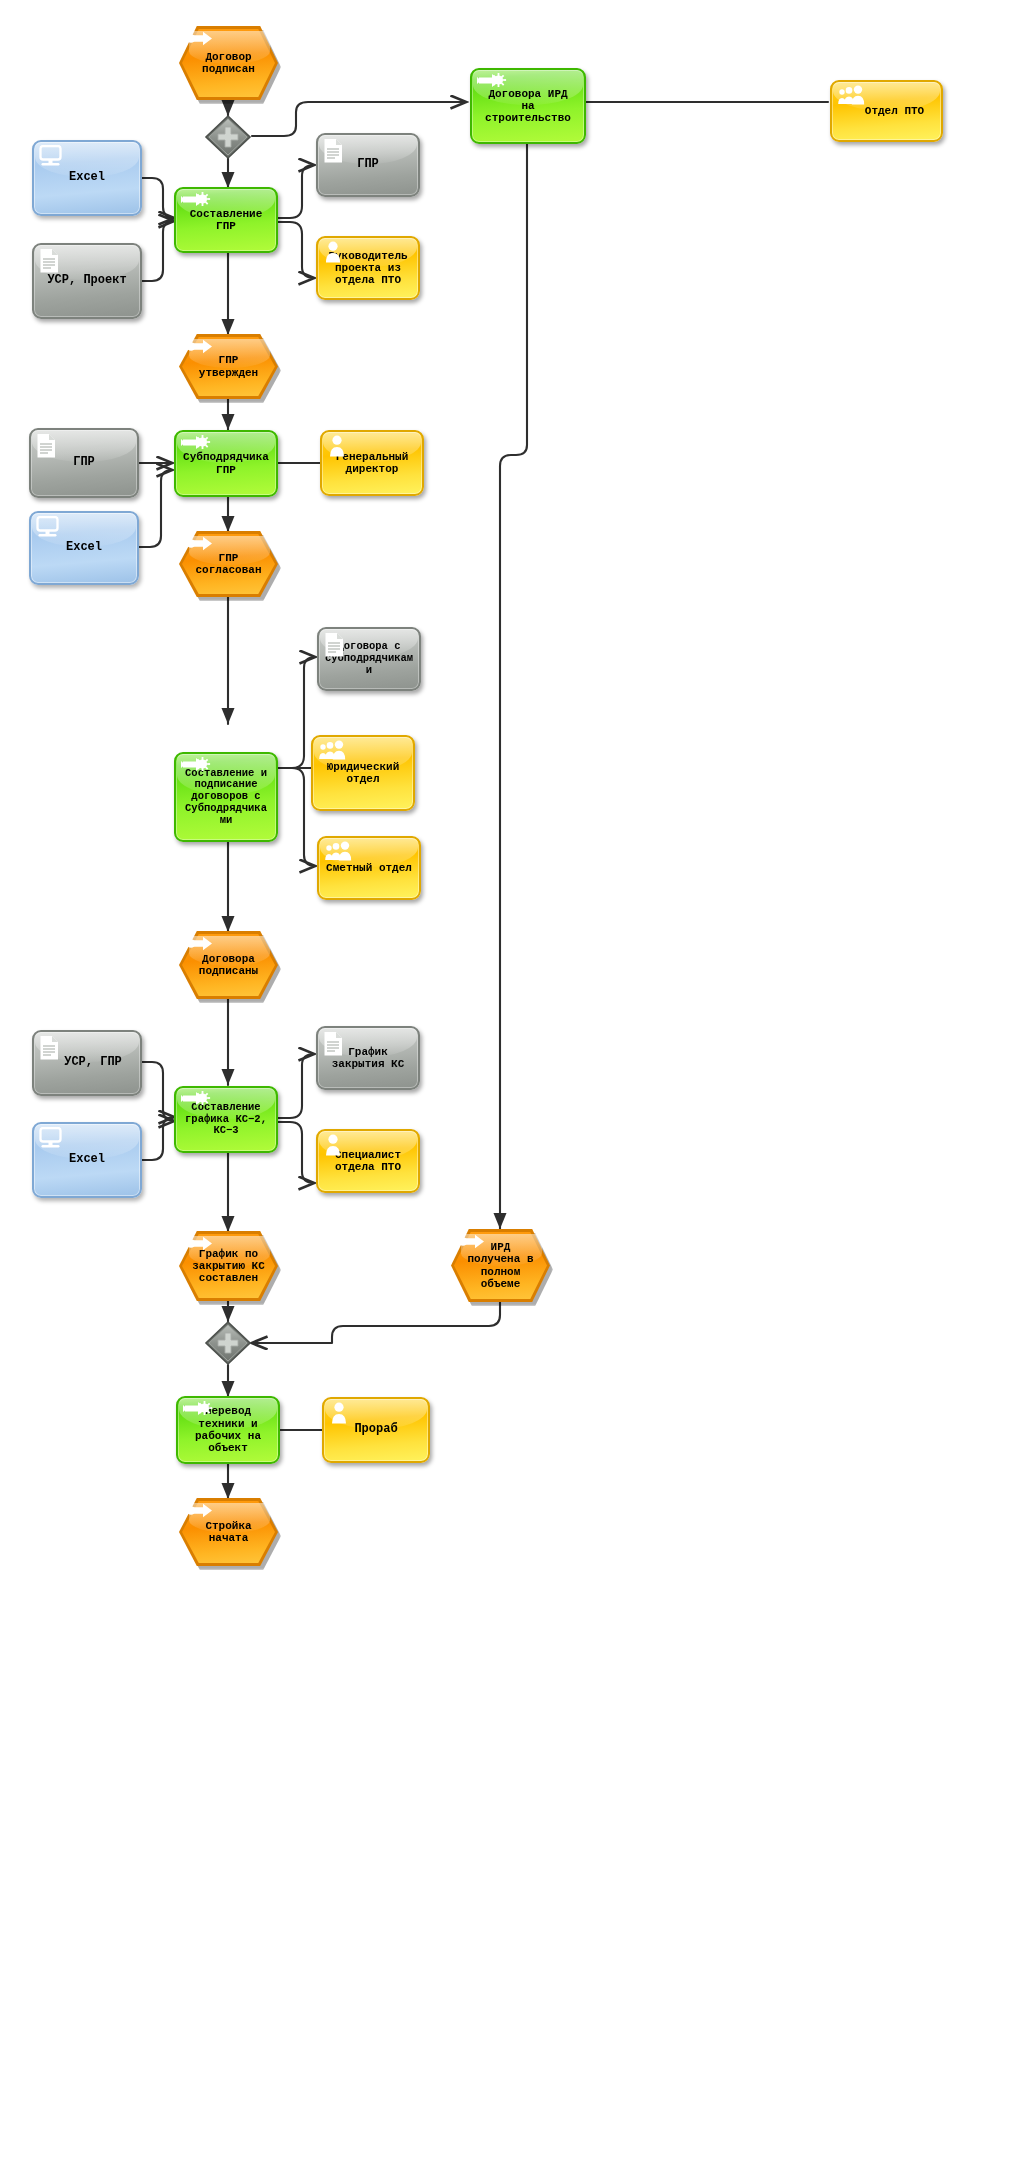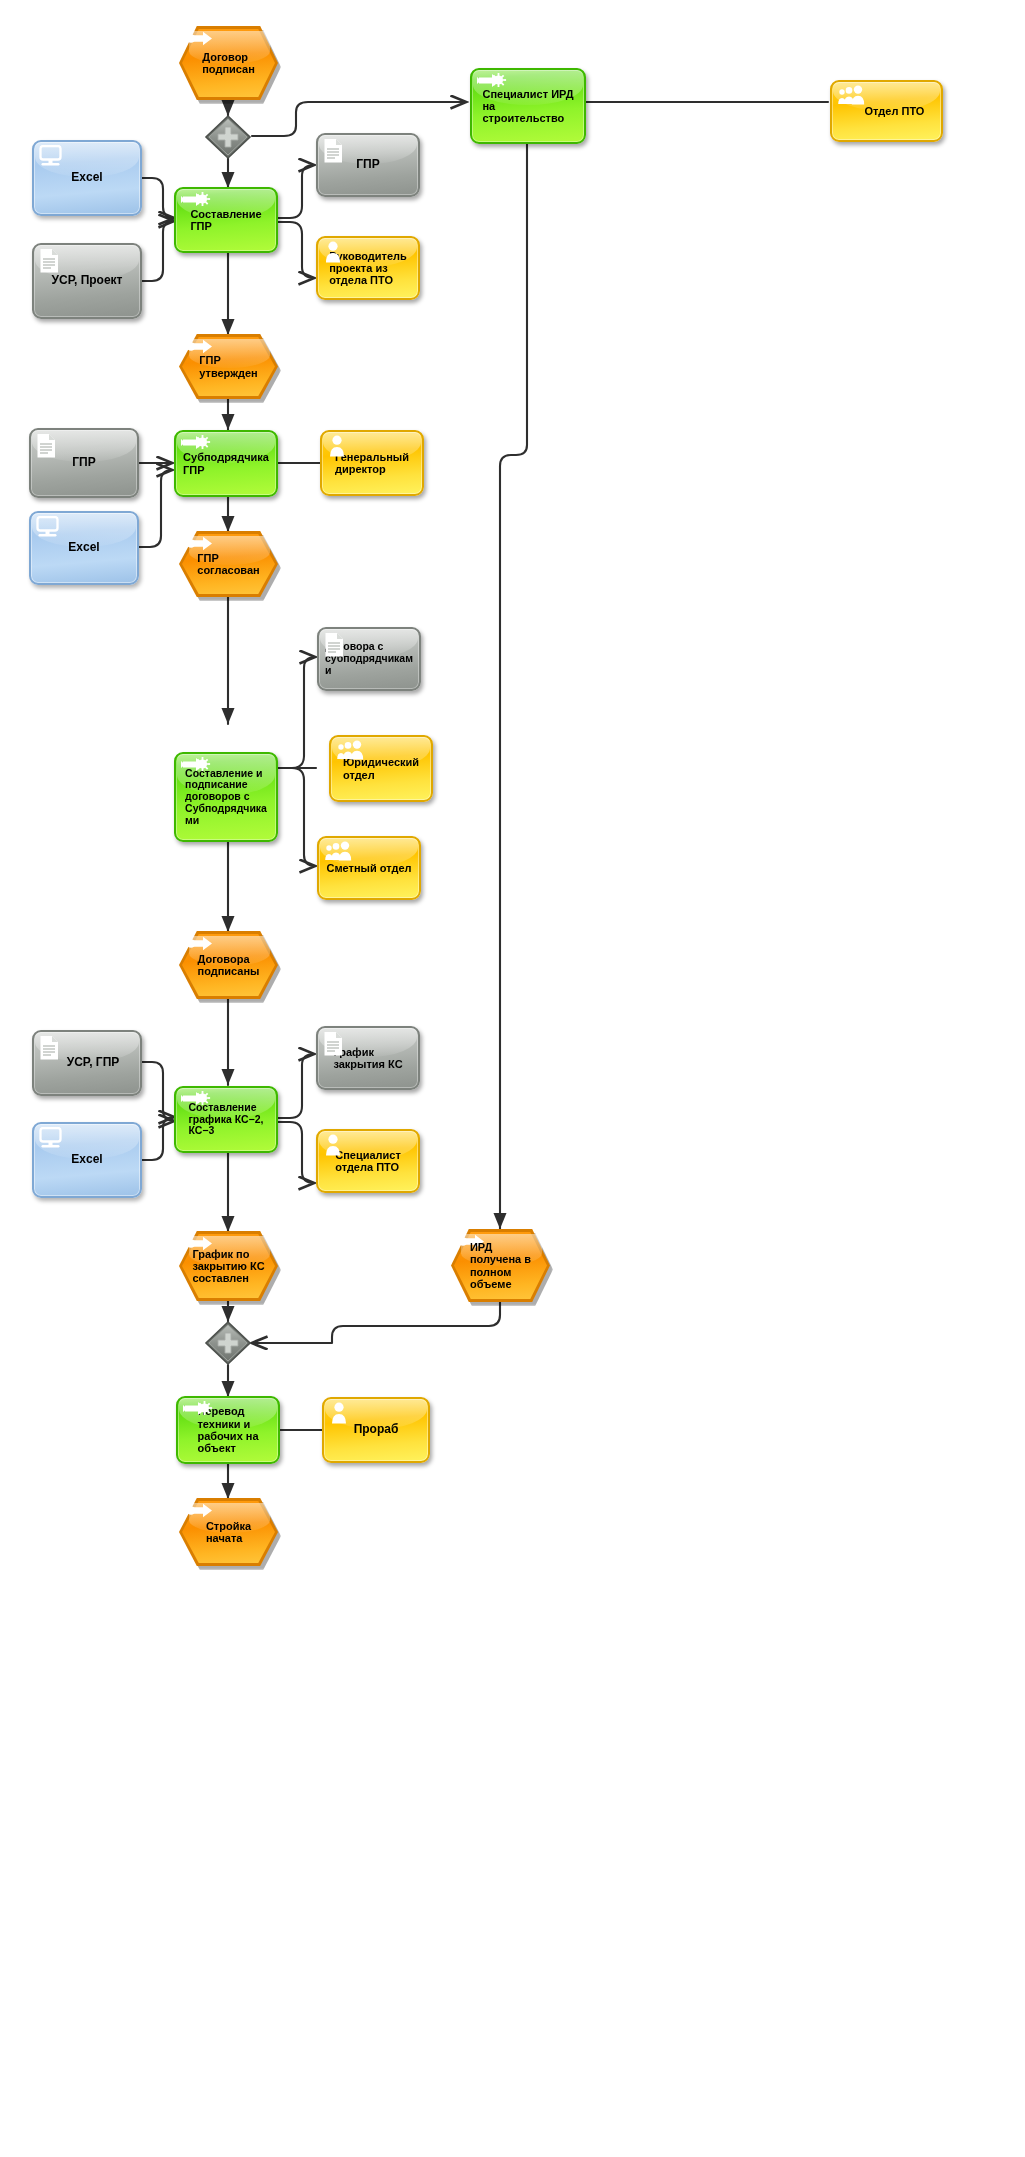--- a/index.html
+++ b/index.html
@@ -1,22 +1,22 @@
 <!DOCTYPE html>
 <html><head>
 <meta charset="utf-8">
 <style>
   html,body{margin:0;padding:0;background:#ffffff;}
   body{font-family:"Liberation Sans","DejaVu Sans",sans-serif;}
   #canvas{position:relative;width:1025px;height:2157px;background:#fff;overflow:hidden;}
 
   
   .node{position:absolute;box-sizing:border-box;display:flex;align-items:center;
-        justify-content:center;font-weight:bold;color:#000;
-        line-height:1.12;z-index:5;}
+        justify-content:center;text-align:center;font-weight:bold;color:#000;
+        line-height:1.12;z-index:5;font-family:Liberation Mono, monospace;}
   .node .lbl{position:relative;z-index:3;padding:0 4px;white-space:pre-line;}
 
   
   .rect{border-radius:9px;}
   .rect .face{position:absolute;inset:0;border-radius:9px;z-index:1;}
   .rect .gloss{position:absolute;left:3px;right:3px;top:2px;height:46%;
                border-radius:7px 7px 60% 60%/7px 7px 24px 24px;
                background:linear-gradient(180deg,rgba(255,255,255,.55),rgba(255,255,255,.06));
                z-index:2;pointer-events:none;}
 
@@ -182,21 +182,21 @@
           <rect x="20.6" y="0" width="1.8" height="3"></rect>
           <rect x="20.6" y="11" width="1.8" height="3"></rect>
       <rect x="26.1" y="6.1" width="3" height="1.8"></rect>
           <rect x="14.6" y="6.1" width="3" height="1.8"></rect>
       <rect x="24.7" y="1.9" width="1.8" height="3" transform="rotate(45 25.6 3.4)"></rect>
       <rect x="16.6" y="9.5" width="1.8" height="3" transform="rotate(45 17.5 11)"></rect>
       <rect x="24.7" y="9.5" width="1.8" height="3" transform="rotate(-45 25.6 11)"></rect>
       <rect x="16.6" y="1.9" width="1.8" height="3" transform="rotate(-45 17.5 3.4)"></rect>
         </g>
     </svg>
-    <span class="lbl">Специалист ИРД
+    <span class="lbl">Договора ИРД
 на
 строительство</span>
   </div>
 
   <div class="node rect org" style="left:830px;top:80px;width:113px;height:62px;font-size:11px;padding-left:16px;">
     <div class="face"></div>
       <div class="gloss"></div>
     <svg class="icon ic-tl" width="30" height="20" viewBox="0 0 30 20">
       <circle cx="5" cy="7" r="2.7" fill="#fff"></circle>
         <path d="M1.2,19 q0,-6 3.8,-6 q3.8,0 3.8,6 Z" fill="#fff"></path>
@@ -404,21 +404,21 @@
           <path d="M4,14 H16"></path>
           <path d="M4,17 H16"></path>
           <path d="M4,20 H12"></path>
         </g>
     </svg>
     <span class="lbl">Договора с
 субподрядчикам
 и</span>
   </div>
 
-  <div class="node rect org" style="left:329px;top:735px;width:104px;height:67px;font-size:11px;">
+  <div class="node rect org" style="left:311px;top:735px;width:104px;height:76px;font-size:11px;">
     <div class="face"></div>
       <div class="gloss"></div>
     <svg class="icon ic-tl" width="30" height="20" viewBox="0 0 30 20">
       <circle cx="5" cy="7" r="2.7" fill="#fff"></circle>
         <path d="M1.2,19 q0,-6 3.8,-6 q3.8,0 3.8,6 Z" fill="#fff"></path>
       <circle cx="12" cy="5.4" r="3.3" fill="#fff"></circle>
         <path d="M7.3,19 q0,-7.4 4.7,-7.4 q4.7,0 4.7,7.4 Z" fill="#fff"></path>
       <circle cx="21" cy="4.6" r="4.2" fill="#fff"></circle>
         <path d="M14.8,19.5 q0,-8.8 6.2,-8.8 q6.2,0 6.2,8.8 Z" fill="#fff"></path>
     </svg>

